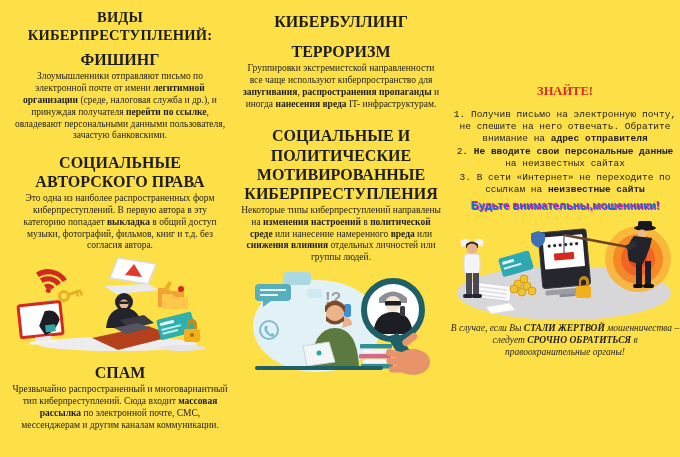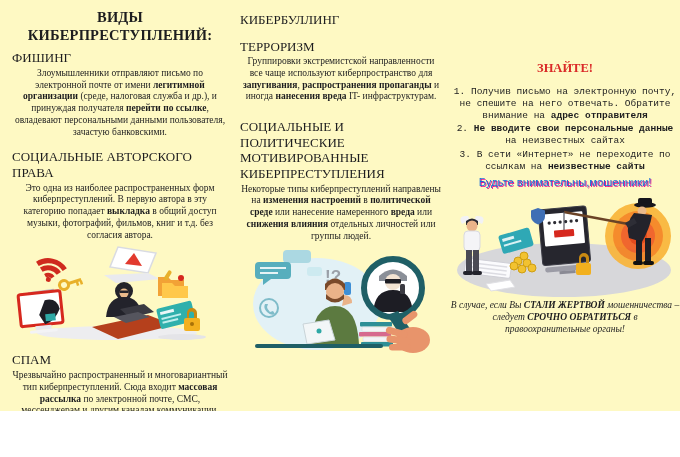--- a/index.html
+++ b/index.html
@@ -1,50 +1,50 @@
 <!DOCTYPE html>
 <html><head>
 <meta charset="utf-8">
 <style>
   html,body{margin:0;padding:0;background:#ffffff;}
   .page{
     position:relative;
-    width:680px;height:411px;
-    background:#fef9c3;
+    width:680px;height:457px;
+    background:#fde047;
     overflow:hidden;
     display:flex;
     font-family:"Liberation Serif", serif;
     color:#1d1d1f;
   }
   .col{box-sizing:border-box;}
   .col-left{width:216px;margin-left:12px;padding-top:8px;}
   .col-mid{width:202px;margin-left:12px;padding-top:6px;}
-  .col-right{width:230px;margin-left:8px;padding-top:61px;}
+  .col-right{width:230px;margin-left:8px;padding-top:84px;}
   .title{
     font-size:14.5px;font-weight:bold;text-align:center;
     width:185px;margin:0 auto 4px;line-height:1.25;letter-spacing:.2px;
   }
   h2{
-    font-size:13px;font-weight:normal;text-align:left;
+    font-size:16px;font-weight:bold;text-align:center;
     margin:11px 0 2px;line-height:1.2;
   }
   h2.first{margin-top:6px;}
   p.body{
     font-size:9.5px;line-height:1.24;text-align:center;
     margin:0 0 2px;
   }
   p.body b{font-weight:bold;}
   .know{
     font-size:12.5px;font-weight:bold;text-align:center;
     color:#da2a28;margin:0 0 10px;
   }
   .item{margin:0 0 9px;font-family:Liberation Mono, monospace;}
   .banner{
     font-family:"Liberation Sans", sans-serif;
-    font-weight:normal;font-size:11.2px;text-align:center;
+    font-weight:bold;font-size:11.2px;text-align:center;
     color:#1b6fd8;
     text-shadow:1px 1.2px 0 #e8128e;
     margin:4px 9px 0;
     white-space:nowrap;
   }
   .slogan{
     font-size:13.5px;font-weight:bold;text-align:center;
     line-height:1.3;margin:10px auto 0;width:185px;
   }
   .victim{margin-top:14px;font-size:9.8px;font-style:italic;}

